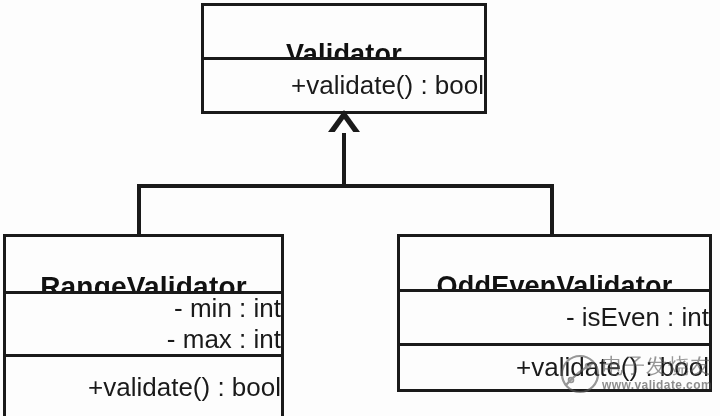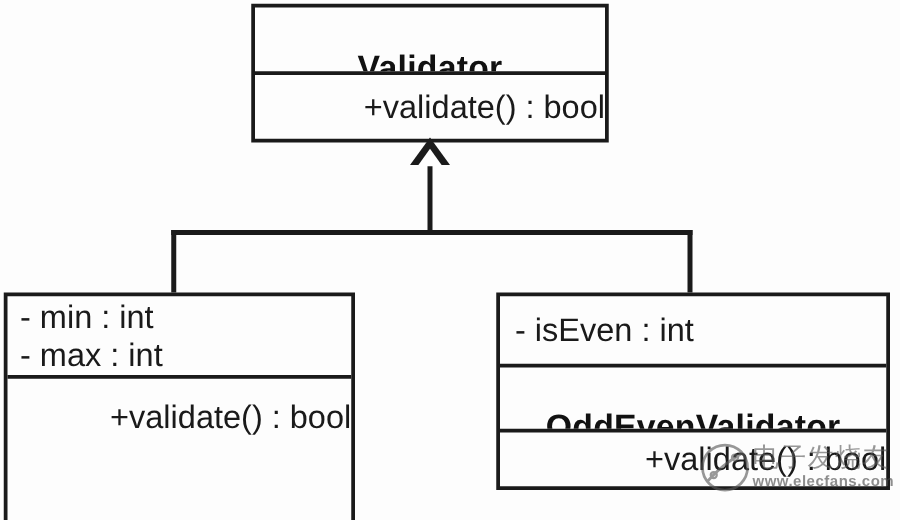--- a/index.html
+++ b/index.html
@@ -203,45 +203,48 @@
   </div>
 
   <div class="edge" id="gen-stem"></div>
   <div class="edge" id="gen-hbar"></div>
   <div class="edge" id="gen-drop-left"></div>
   <div class="edge" id="gen-drop-right"></div>
   <div id="gen-arrowhead"></div>
   <div id="gen-arrowhead-inner"></div>
 
   <div class="uml-class" id="class-rangevalidator">
+    <div class="uml-compartment c-name">
+      <div class="uml-name">RangeValidator</div>
+    </div>
     <div class="uml-compartment c-attrs">
       <div class="uml-member">- min : int</div>
       <div class="uml-member">- max : int</div>
     </div>
     <div class="uml-compartment c-ops">
       <div class="uml-member">+validate() : bool</div>
     </div>
   </div>
 
   <div class="uml-class" id="class-oddevenvalidator">
+    <div class="uml-compartment c-name">
+      <div class="uml-name">OddEvenValidator</div>
+    </div>
     <div class="uml-compartment c-attrs">
       <div class="uml-member">- isEven : int</div>
-    </div>
-    <div class="uml-compartment c-name">
-      <div class="uml-name">OddEvenValidator</div>
     </div>
     <div class="uml-compartment c-ops">
       <div class="uml-member">+validate() : bool</div>
     </div>
   </div>
 
   <div id="watermark">
     <svg id="watermark-mark" viewBox="0 0 40 40">
       <circle cx="20" cy="20" r="18" fill="none" stroke="#5a5a5a" stroke-width="2.2"></circle>
       <path d="M6 31 C14 22, 24 14, 33 9" fill="none" stroke="#5a5a5a" stroke-width="2.2" stroke-linecap="round"></path>
       <circle cx="11" cy="26" r="2.4" fill="none" stroke="#5a5a5a" stroke-width="1.8"></circle>
       <circle cx="28" cy="12" r="2.4" fill="none" stroke="#5a5a5a" stroke-width="1.8"></circle>
     </svg>
     <div id="watermark-cn">电子发烧友</div>
-    <div id="watermark-url">www.elecfans.com</div>
+    <div id="watermark-url">www.validate.com</div>
   </div>
 
 </div>
 
 </body></html>

